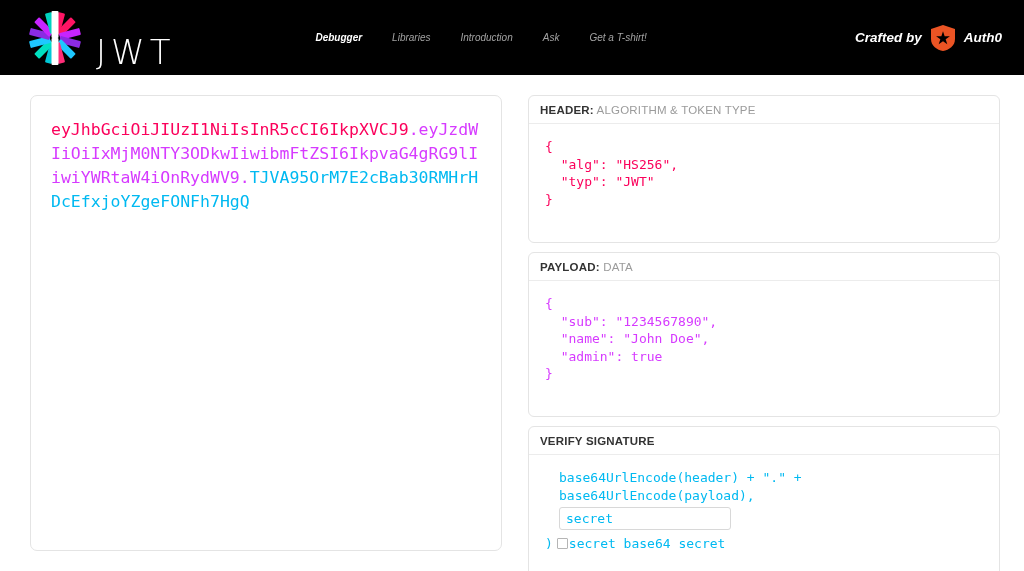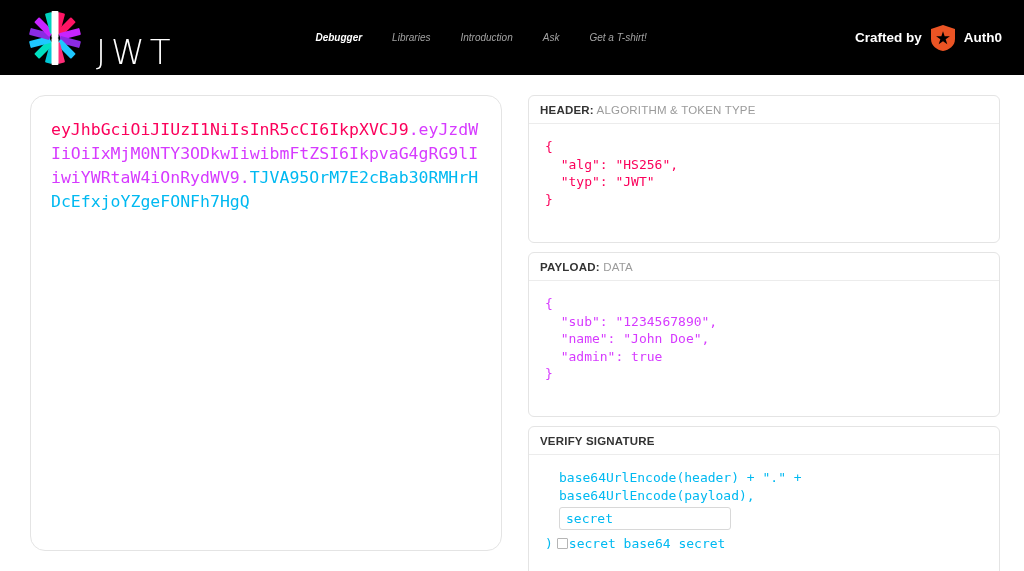--- a/index.html
+++ b/index.html
@@ -78,40 +78,41 @@
   }
 
   .crafted {
     margin-left: auto;
     display: flex;
     align-items: center;
     gap: 9px;
     color: #ffffff;
     font-size: 13.5px;
     font-weight: 700;
+    font-style: italic;
   }
   .auth0-shield {
     width: 24px;
     height: 26px;
     position: relative;
     display: inline-block;
   }
 
   
   .main {
     display: flex;
     gap: 26px;
     padding: 20px 24px 0 30px;
     height: 496px;
   }
 
   .panel {
     background: #ffffff;
     border: 1px solid #e4e4e4;
-    border-radius: 15px;
+    border-radius: 7px;
   }
 
   
   .encoded-panel {
     width: 472px;
     height: 456px;
     padding: 22px 20px 0 20px;
     overflow: hidden;
   }
   .token {

